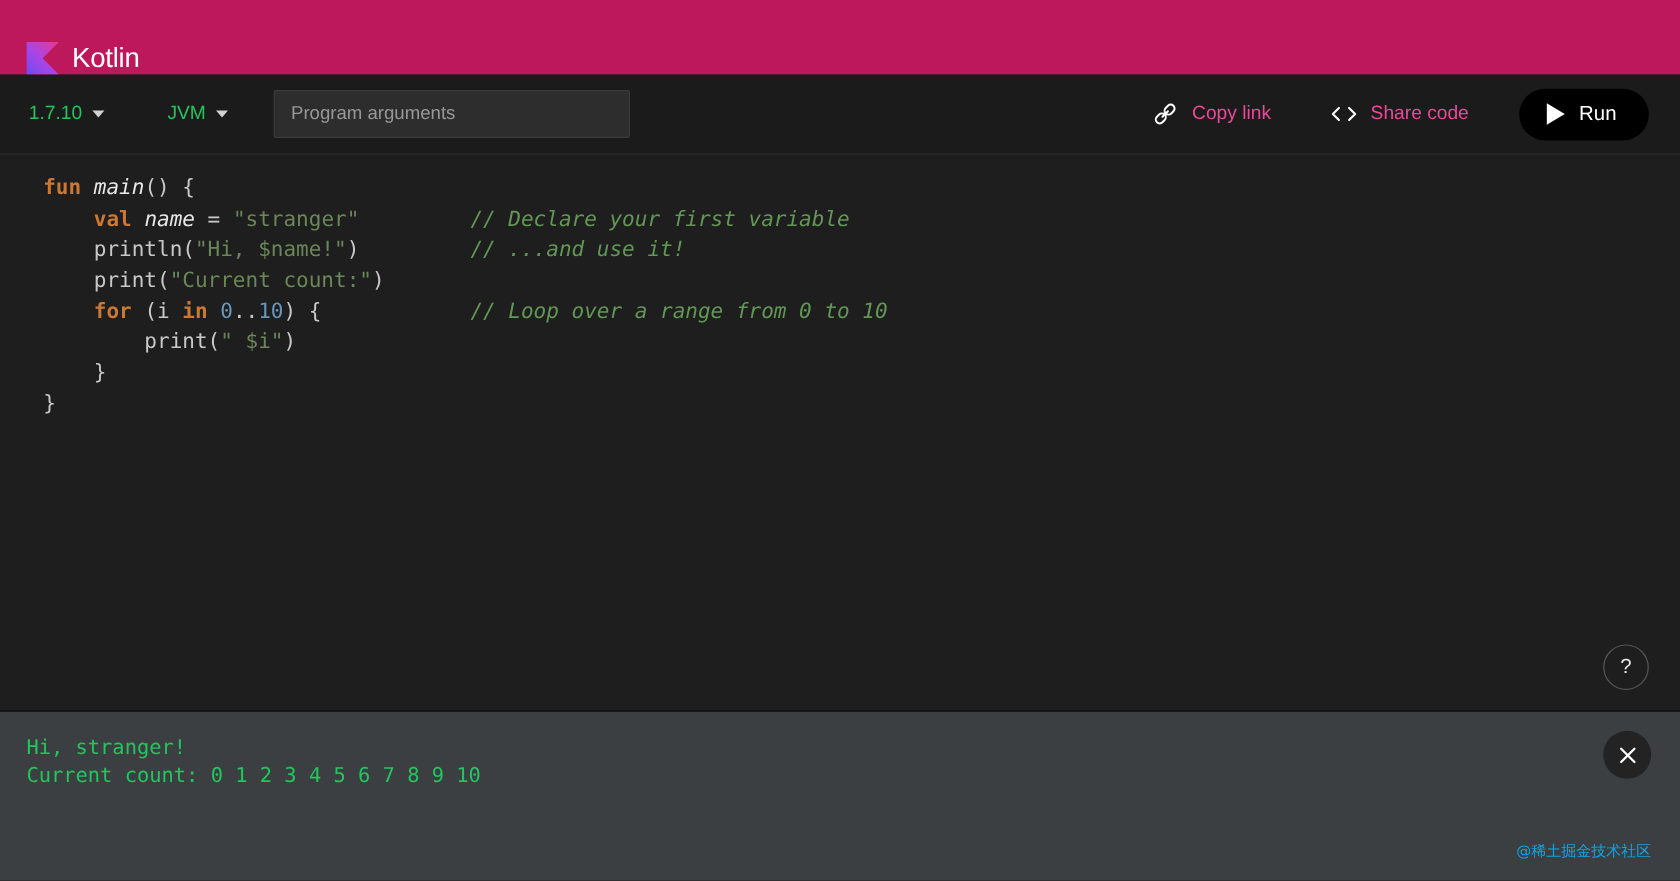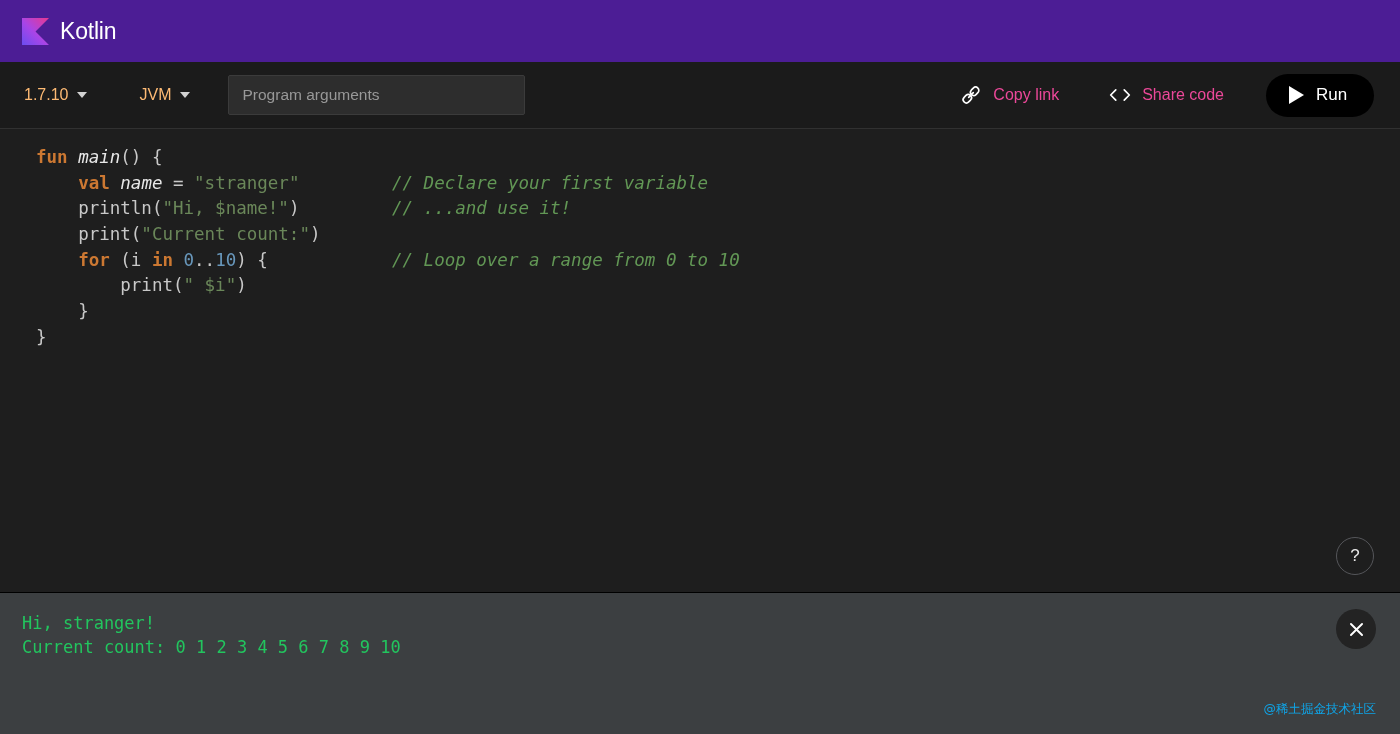--- a/index.html
+++ b/index.html
@@ -17,23 +17,23 @@
     height: 734px;
     display: flex;
     flex-direction: column;
     position: relative;
   }
 
   
   .header {
     height: 62px;
     flex: 0 0 62px;
-    background: #4c1d95;
-    display: flex;
-    align-items: center;
+    background: #be185d;
+    display: flex;
+    align-items: flex-end;
     padding: 0 22px 0 22px;
     position: relative;
   }
 
   .brand {
     display: flex;
     align-items: center;
     gap: 11px;
     cursor: pointer;
   }
@@ -95,21 +95,21 @@
     display: flex;
     align-items: center;
     padding: 0 26px 0 22px;
     border-bottom: 1px solid #313131;
   }
 
   .select {
     display: flex;
     align-items: center;
     gap: 9px;
-    color: #fdba74;
+    color: #22c55e;
     font-size: 16px;
     cursor: pointer;
     padding: 6px 2px;
   }
   .caret {
     width: 0; height: 0;
     border-left: 5px solid transparent;
     border-right: 5px solid transparent;
     border-top: 6px solid #d2d2d2;
     display: block;

